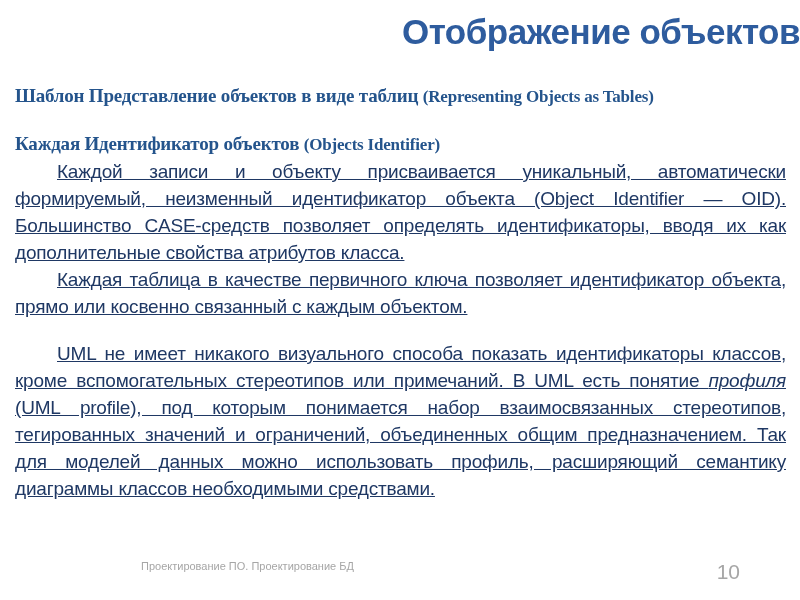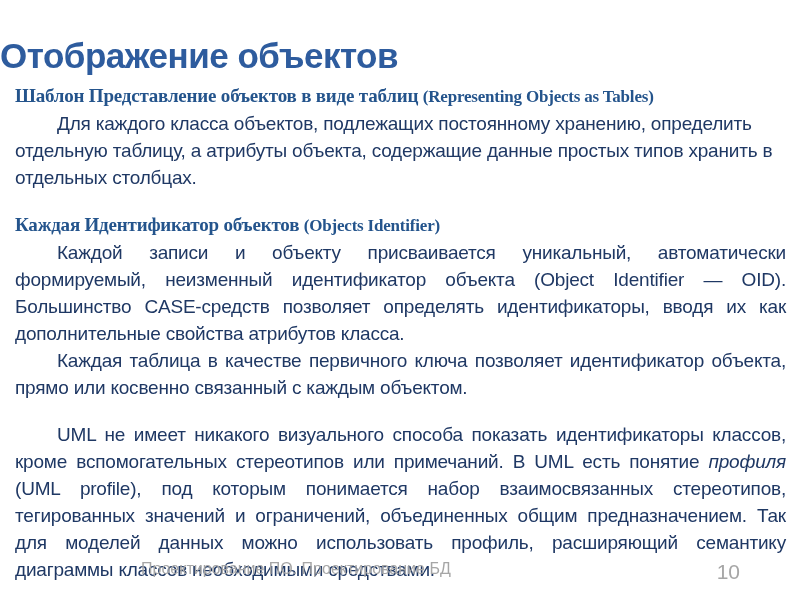--- a/index.html
+++ b/index.html
@@ -10,22 +10,22 @@
   }
   .slide {
     position: relative;
     width: 800px;
     height: 600px;
     overflow: hidden;
     background: var(--background, #ffffff);
   }
   .title {
     margin: 0;
-    padding-top: 36px;
-    text-align: left;
+    padding-top: 12px;
+    text-align: right;
     font-size: 35px;
     font-weight: bold;
     letter-spacing: -0.5px;
     color: var(--title, #2e5c9e);
   }
   .content {
     position: absolute;
     top: 82px;
     left: 15px;
     right: 14px;
@@ -40,46 +40,45 @@
     color: var(--heading, #24548c);
     white-space: nowrap;
     font-family: Liberation Serif, serif;
   }
   .section-heading .h-en { font-size: 17px; }
   p.para {
     margin: 0;
     text-indent: 42px;
   }
   p.para.left { text-align: left; }
-  p.para.just { text-align: justify; }
+  p.para.just { text-align: justify; text-decoration: underline; }
   .footer-left {
     position: absolute;
     left: 141px;
     top: 560px;
-    font-size: 16px;
+    font-size: 11px;
     color: var(--footer, #a6a6a6);
   }
   .footer-page {
     position: absolute;
     right: 60px;
     top: 560px;
     font-size: 21px;
     color: var(--footer, #a6a6a6);
   }
   em.term { font-style: italic; }
 </style>
 </head>
 <body>
 
 <div class="slide">
   <h1 class="title">Отображение объектов</h1>
   <div class="content" id="content">
       <div class="section">
         <div class="section-heading"><span class="h-ru">Шаблон Представление объектов в виде таблиц </span><span class="h-en">(Representing Objects as Tables)</span></div>
-        <p class="para left"><span>Для каждого класса объектов, подлежащих постоянному хранению, определить отдельную таблицу, а атрибуты объекта, содержащие данные простых типов хранить в отдельных столбцах.</span></p>
       </div>
       <div class="section">
         <div class="section-heading"><span class="h-ru">Каждая Идентификатор объектов </span><span class="h-en">(Objects Identifier)</span></div>
         <p class="para just"><span>Каждой записи и объекту присваивается уникальный, автоматически формируемый, неизменный идентификатор объекта (Object Identifier — OID). Большинство CASE-средств позволяет определять идентификаторы, вводя их как дополнительные свойства атрибутов класса.</span></p>
         <p class="para just"><span>Каждая таблица в качестве первичного ключа позволяет идентификатор объекта, прямо или косвенно связанный с каждым объектом.</span></p>
       </div>
       <div class="section">
         <p class="para just"><span>UML не имеет никакого визуального способа показать идентификаторы классов, кроме вспомогательных стереотипов или примечаний. В UML есть понятие </span><em class="term">профиля</em><span> (UML profile), под которым понимается набор взаимосвязанных стереотипов, тегированных значений и ограничений, объединенных общим предназначением. Так для моделей данных можно использовать профиль, расширяющий семантику диаграммы классов необходимыми средствами.</span></p>
       </div>
     </div>

